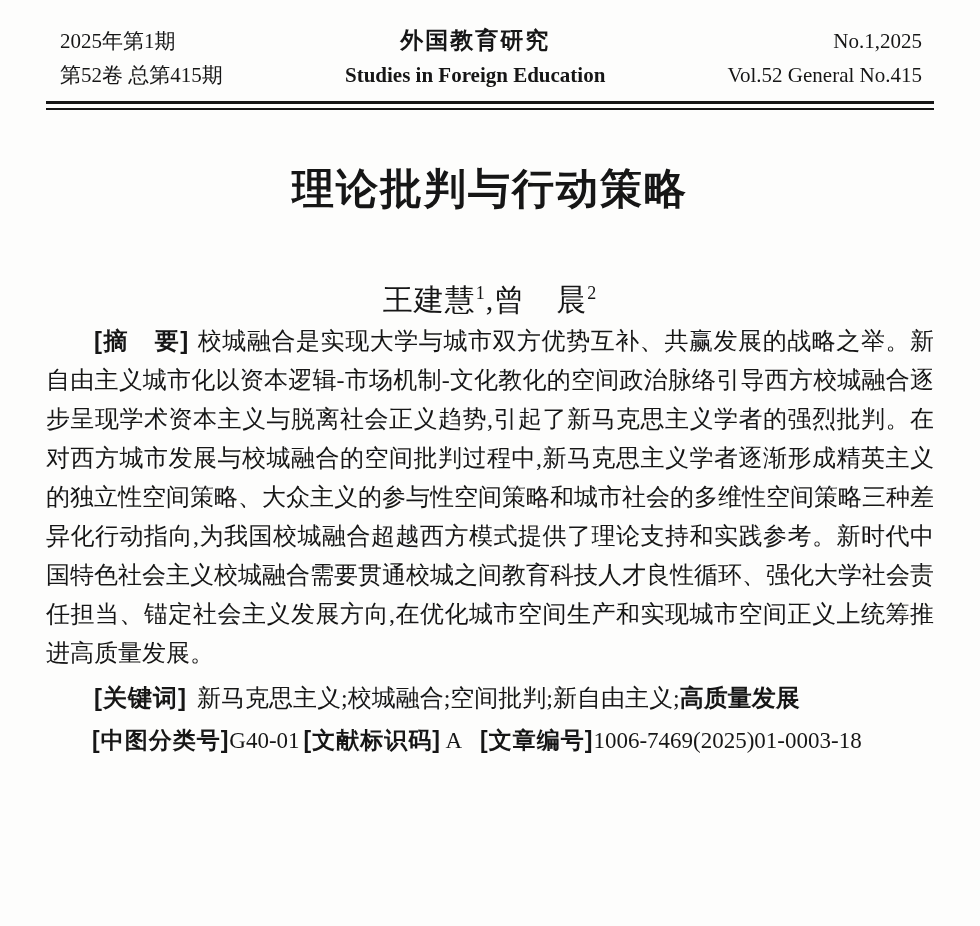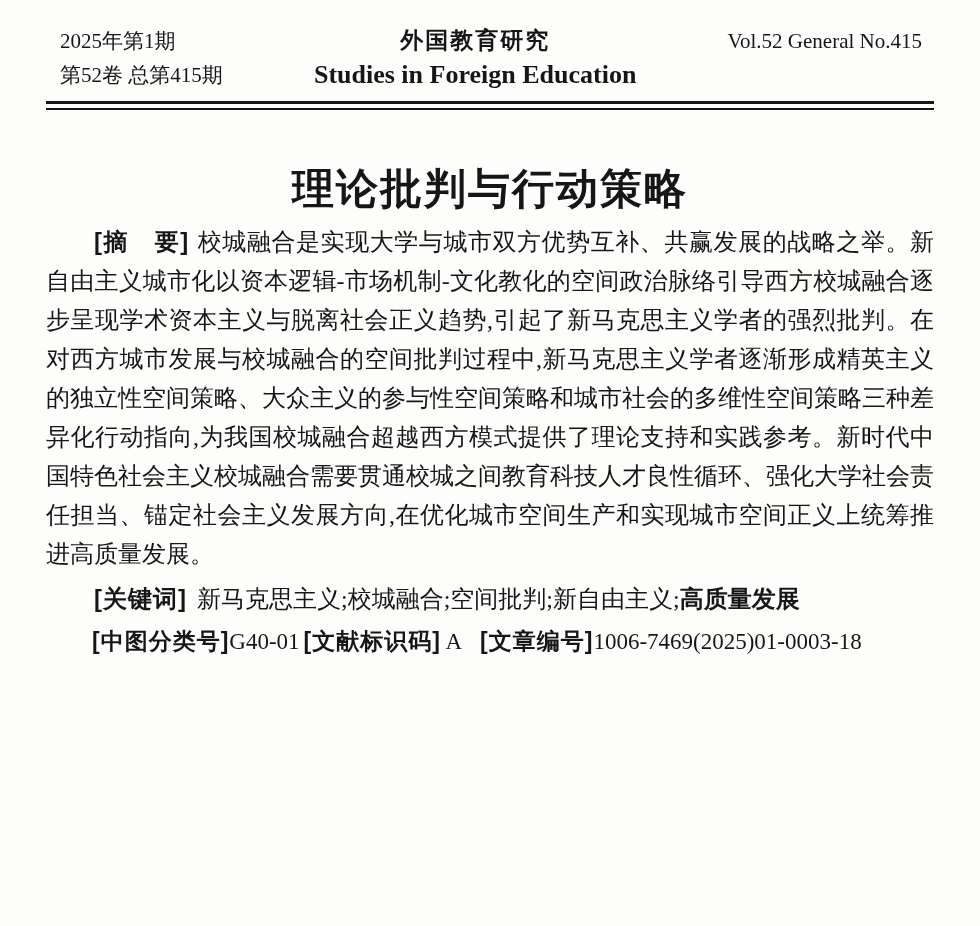--- a/index.html
+++ b/index.html
@@ -23,21 +23,21 @@
     display: flex;
     justify-content: space-between;
     align-items: flex-start;
     padding: 4px 12px 0 14px;
   }
   .jh-col { line-height: 34px; font-size: 21px; white-space: nowrap; }
   .jh-left   { text-align: left; }
   .jh-center { text-align: center; font-weight: bold; }
   .jh-right  { text-align: right; }
   .jh-center .cn { font-size: 23px; letter-spacing: 2px; }
-  .jh-center .en { font-size: 26px; }
+  .jh-center .en { font-size: 21px; }
   
   .double-rule {
     margin-top: 9px;
     height: 4px;
     border-top: 3px solid #161616;
     border-bottom: 2px solid #161616;
   }
   
   .article-title {
     margin-top: 46px;
@@ -110,30 +110,34 @@
   <div class="journal-header">
     <div class="jh-col jh-left">
       <div>2025年第1期</div>
       <div>第52卷 总第415期</div>
     </div>
     <div class="jh-col jh-center">
       <div class="cn">外国教育研究</div>
       <div class="en">Studies in Foreign Education</div>
     </div>
     <div class="jh-col jh-right">
+      <div>No.1,2025</div>
       <div>Vol.52 General No.415</div>
     </div>
   </div>
 
   <div class="double-rule"></div>
 
   <div class="article-title">
     <div>理论批判与行动策略</div>
   </div>
 
+  <div class="authors-line">
+    <span>王建慧</span><sup>1</sup><span>,曾　晨</span><sup>2</sup>
+  </div>
 
 
   <div class="abstract-block">
     <span class="bold-label">[摘　要]</span><span>校城融合是实现大学与城市双方优势互补、共赢发展的战略之举。新自由主义城市化以资本逻辑-市场机制-文化教化的空间政治脉络引导西方校城融合逐步呈现学术资本主义与脱离社会正义趋势,引起了新马克思主义学者的强烈批判。在对西方城市发展与校城融合的空间批判过程中,新马克思主义学者逐渐形成精英主义的独立性空间策略、大众主义的参与性空间策略和城市社会的多维性空间策略三种差异化行动指向,为我国校城融合超越西方模式提供了理论支持和实践参考。新时代中国特色社会主义校城融合需要贯通校城之间教育科技人才良性循环、强化大学社会责任担当、锚定社会主义发展方向,在优化城市空间生产和实现城市空间正义上统筹推进高质量发展。</span>
   </div>
 
   <div class="keywords-line">
     <span class="bold-label">[关键词]</span><span>新马克思主义;校城融合;空间批判;新自由主义;</span><span class="keywords-highlight">高质量发展</span>
   </div>
 

